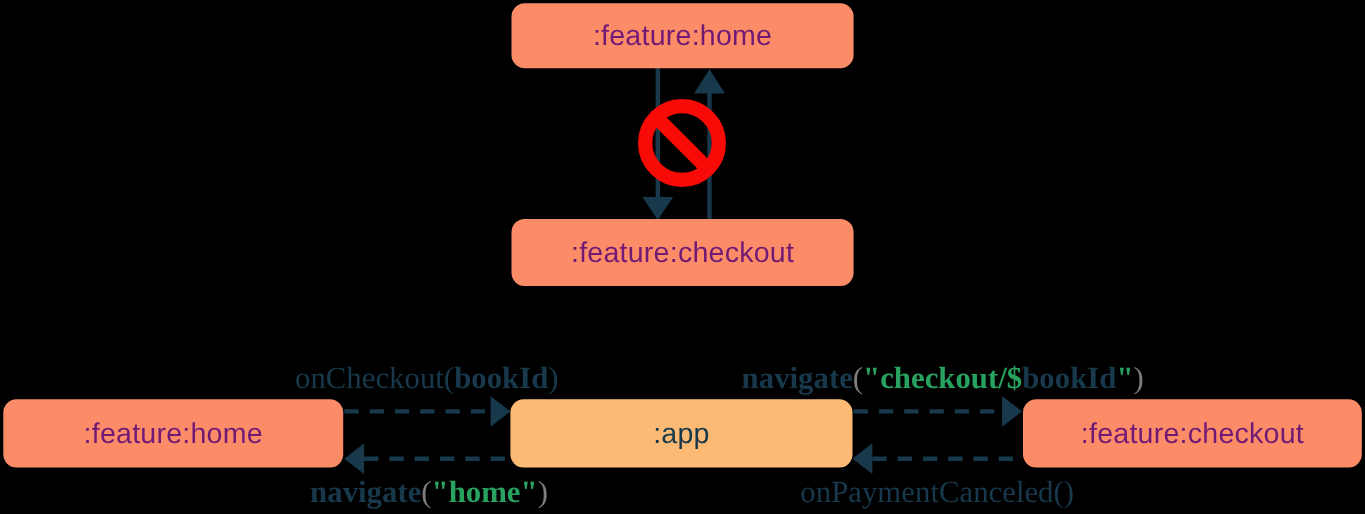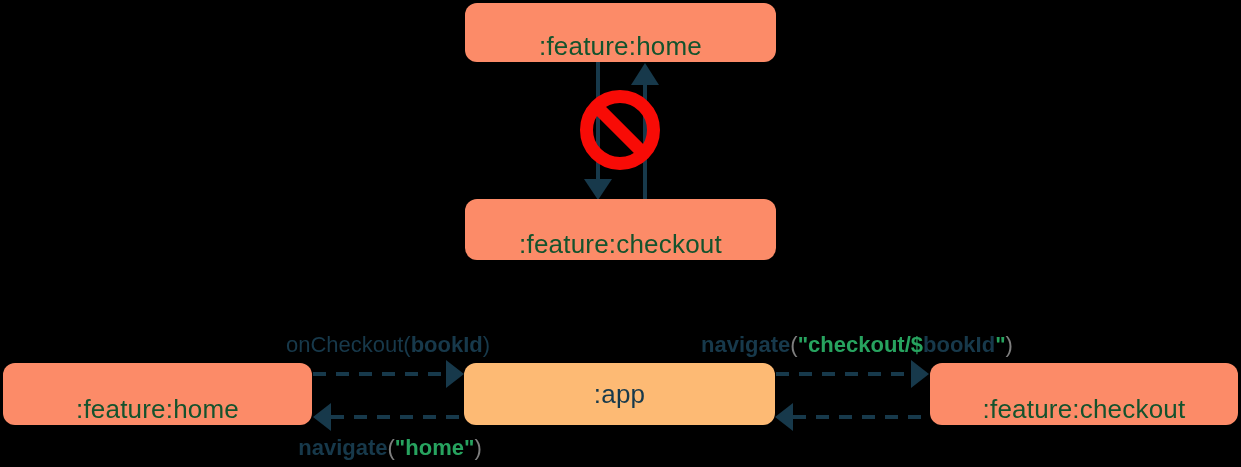--- a/index.html
+++ b/index.html
@@ -13,29 +13,29 @@
   }
   .box {
     position: absolute;
     border-radius: 12px;
     display: flex;
     align-items: center;
     justify-content: center;
     font-size: 26px;
     letter-spacing: 0.2px;
   }
-  .box.salmon { background: #FC8B68; color: #14532d; align-items: flex-end; }
+  .box.salmon { background: #FC8B68; color: #701a75; }
   .box.green  { background: #fdba74; color: #16394B; }
   .gfx { position: absolute; left: 0; top: 0; pointer-events: none; }
   .code-label {
     position: absolute;
     transform: translateX(-50%);
     white-space: nowrap;
-    font-family: Liberation Sans, sans-serif;
-    font-size: 22px;
+    font-family: Liberation Serif, serif;
+    font-size: 28px;
     line-height: 23px;
   }
   .seg-navy       { color: #17394B; }
   .seg-navy-bold  { color: #17394B; font-weight: bold; }
   .seg-green-bold { color: #27A35F; font-weight: bold; }
   .seg-gray       { color: #7E7E7E; }
 </style>
 </head>
 <body>
 
@@ -97,14 +97,17 @@
   </div>
 
   <div class="code-label" style="left:390px; top:436px;">
     <span class="seg-navy-bold">navigate</span><span class="seg-gray">(</span><span class="seg-green-bold">"home"</span><span class="seg-gray">)</span>
   </div>
 
   <div class="code-label" style="left:857px; top:333px;">
     <span class="seg-navy-bold">navigate</span><span class="seg-gray">(</span><span class="seg-green-bold">"checkout/$</span><span class="seg-navy-bold">bookId</span><span class="seg-green-bold">"</span><span class="seg-gray">)</span>
   </div>
 
+  <div class="code-label" style="left:852px; top:436px;">
+    <span class="seg-navy">onPaymentCanceled()</span>
+  </div>
 
 </div>
 
 </body></html>

